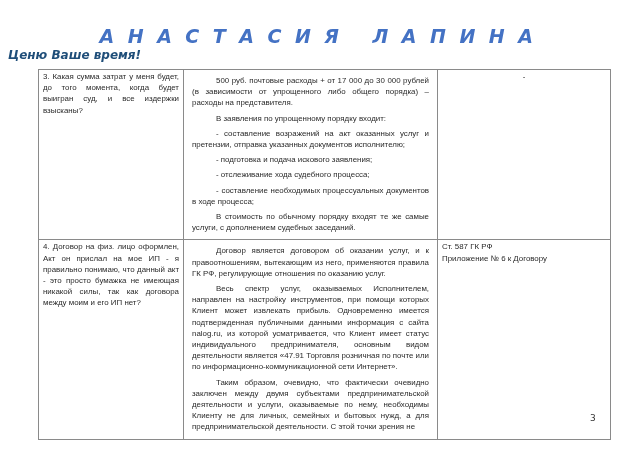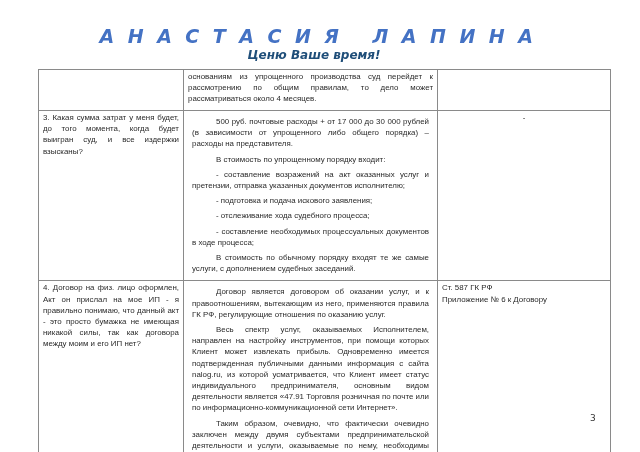--- a/index.html
+++ b/index.html
@@ -6,21 +6,21 @@
     body {
       width: 640px; height: 452px; background: #ffffff; position: relative; overflow: hidden;
       font-family: "Liberation Sans", sans-serif; color: #222;
     }
     .header-title {
       position: absolute; left: 0; width: 636px; top: 25px; text-align: center;
       font-family: "DejaVu Sans", sans-serif; font-weight: bold; font-style: italic;
       font-size: 19px; letter-spacing: 13.5px; color: #4472c4; padding-left: 10px; box-sizing: border-box;
     }
     .header-sub {
-      position: absolute; left: 0; width: 620px; top: 48px; text-align: center;
+      position: absolute; left: 0; width: 620px; top: 48px; 
       font-family: "DejaVu Sans", sans-serif; font-weight: bold; font-style: italic;
       font-size: 12px; color: #1f4e79; padding-left: 8px; box-sizing: border-box;
     }
     table.doc {
       position: absolute; left: 38px; top: 69px; width: 572px;
       border-collapse: collapse; table-layout: fixed;
       font-size: 7.9px; line-height: 11.2px; color: #2a2a2a;
     }
     table.doc td {
       border: 1px solid #8a8a8a; vertical-align: top; padding: 1px 4px 2px 4px;
@@ -41,32 +41,25 @@
 <div class="header-title">АНАСТАСИЯ ЛАПИНА</div>
 <div class="header-sub">Ценю Ваше время!</div>
 
 <table class="doc">
   <colgroup>
       <col class="c1">
       <col class="c2">
       <col class="c3">
     </colgroup>
   <tbody>
-    <tr style="height:41px;">
-      <td class="just"></td>
-      <td>
-        <p class="par">основаниям из упрощенного производства суд перейдет к рассмотрению по общим правилам, то дело может рассматриваться около 4 месяцев.</p>
-      </td>
-      <td></td>
-    </tr>
     <tr style="height:128px;">
       <td class="just">3. Какая сумма затрат у меня будет, до того момента, когда будет выигран суд, и все издержки взысканы?</td>
       <td>
         <p class="ind">500 руб. почтовые расходы + от 17 000 до 30 000 рублей (в зависимости от упрощенного либо общего порядка) – расходы на представителя.</p>
-        <p class="ind">В стоимость по упрощенному порядку входит:</p>
+        <p class="ind">В заявления по упрощенному порядку входит:</p>
         <p class="ind">- составление возражений на акт оказанных услуг и претензии, отправка указанных документов исполнителю;</p>
         <p class="ind">- подготовка и подача искового заявления;</p>
         <p class="ind">- отслеживание хода судебного процесса;</p>
         <p class="ind">- составление необходимых процессуальных документов в ходе процесса;</p>
         <p class="ind">В стоимость по обычному порядку входят те же самые услуги, с дополнением судебных заседаний.</p>
       </td>
       <td class="center">
         <div>-</div>
       </td>
     </tr>

